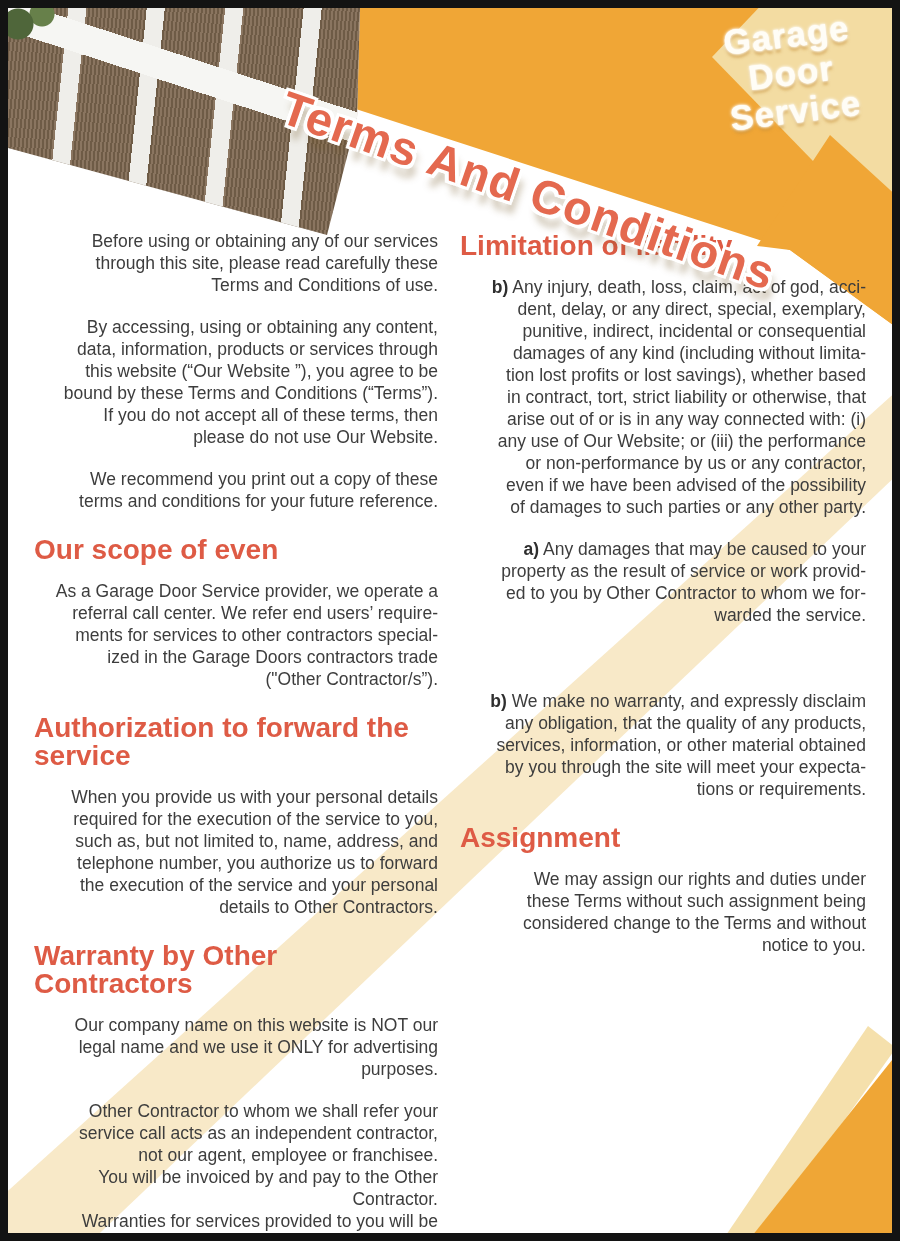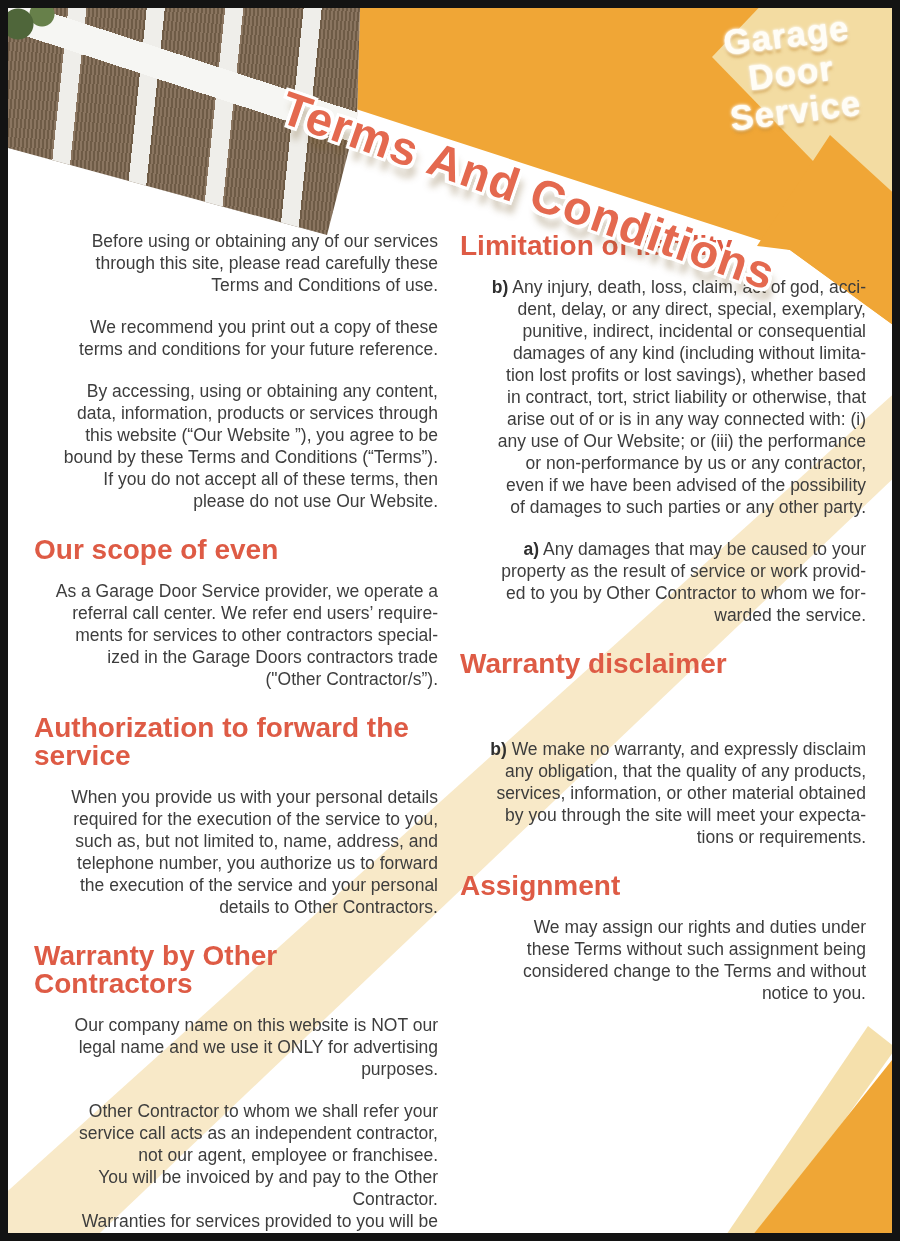--- a/index.html
+++ b/index.html
@@ -90,28 +90,28 @@
     <div>Door</div>
     <div>Service</div>
   </div>
 
   <div class="content">
 
     <div class="col">
       <p class="para lines">Before using or obtaining any of our services
 through this site, please read carefully these
 Terms and Conditions of use.</p>
-      <p class="para lines">We recommend you print out a copy of these
-terms and conditions for your future reference.</p>
       <p class="para lines">By accessing, using or obtaining any content,
 data, information, products or services through
 this website (“Our Website ”), you agree to be
 bound by these Terms and Conditions (“Terms”).
 If you do not accept all of these terms, then
 please do not use Our Website.</p>
+      <p class="para lines">We recommend you print out a copy of these
+terms and conditions for your future reference.</p>
 
       <h2>Our scope of even</h2>
       <p class="para lines">As a Garage Door Service provider, we operate a
 referral call center. We refer end users’ require-
 ments for services to other contractors special-
 ized in the Garage Doors contractors trade
 ("Other Contractor/s”).</p>
 
       <h2>Authorization to forward the service</h2>
       <p class="para lines">When you provide us with your personal details
@@ -147,21 +147,20 @@
 any use of Our Website; or (iii) the performance
 or non-performance by us or any contractor,
 even if we have been advised of the possibility
 of damages to such parties or any other party.</span></p>
 
       <p class="para seg"><b>a)</b><span class="lines"> Any damages that may be caused to your
 property as the result of service or work provid-
 ed to you by Other Contractor to whom we for-
 warded the service.</span></p>
 
-      <h2>Warranty disclaimer</h2>
       <p class="para"><br>
 <br>
 <span class="seg"><b>b)</b><span class="lines"> We make no warranty, and expressly disclaim
 any obligation, that the quality of any products,
 services, information, or other material obtained
 by you through the site will meet your expecta-
 tions or requirements.</span></span></p>
 
       <h2>Assignment</h2>
       <p class="para lines">We may assign our rights and duties under

